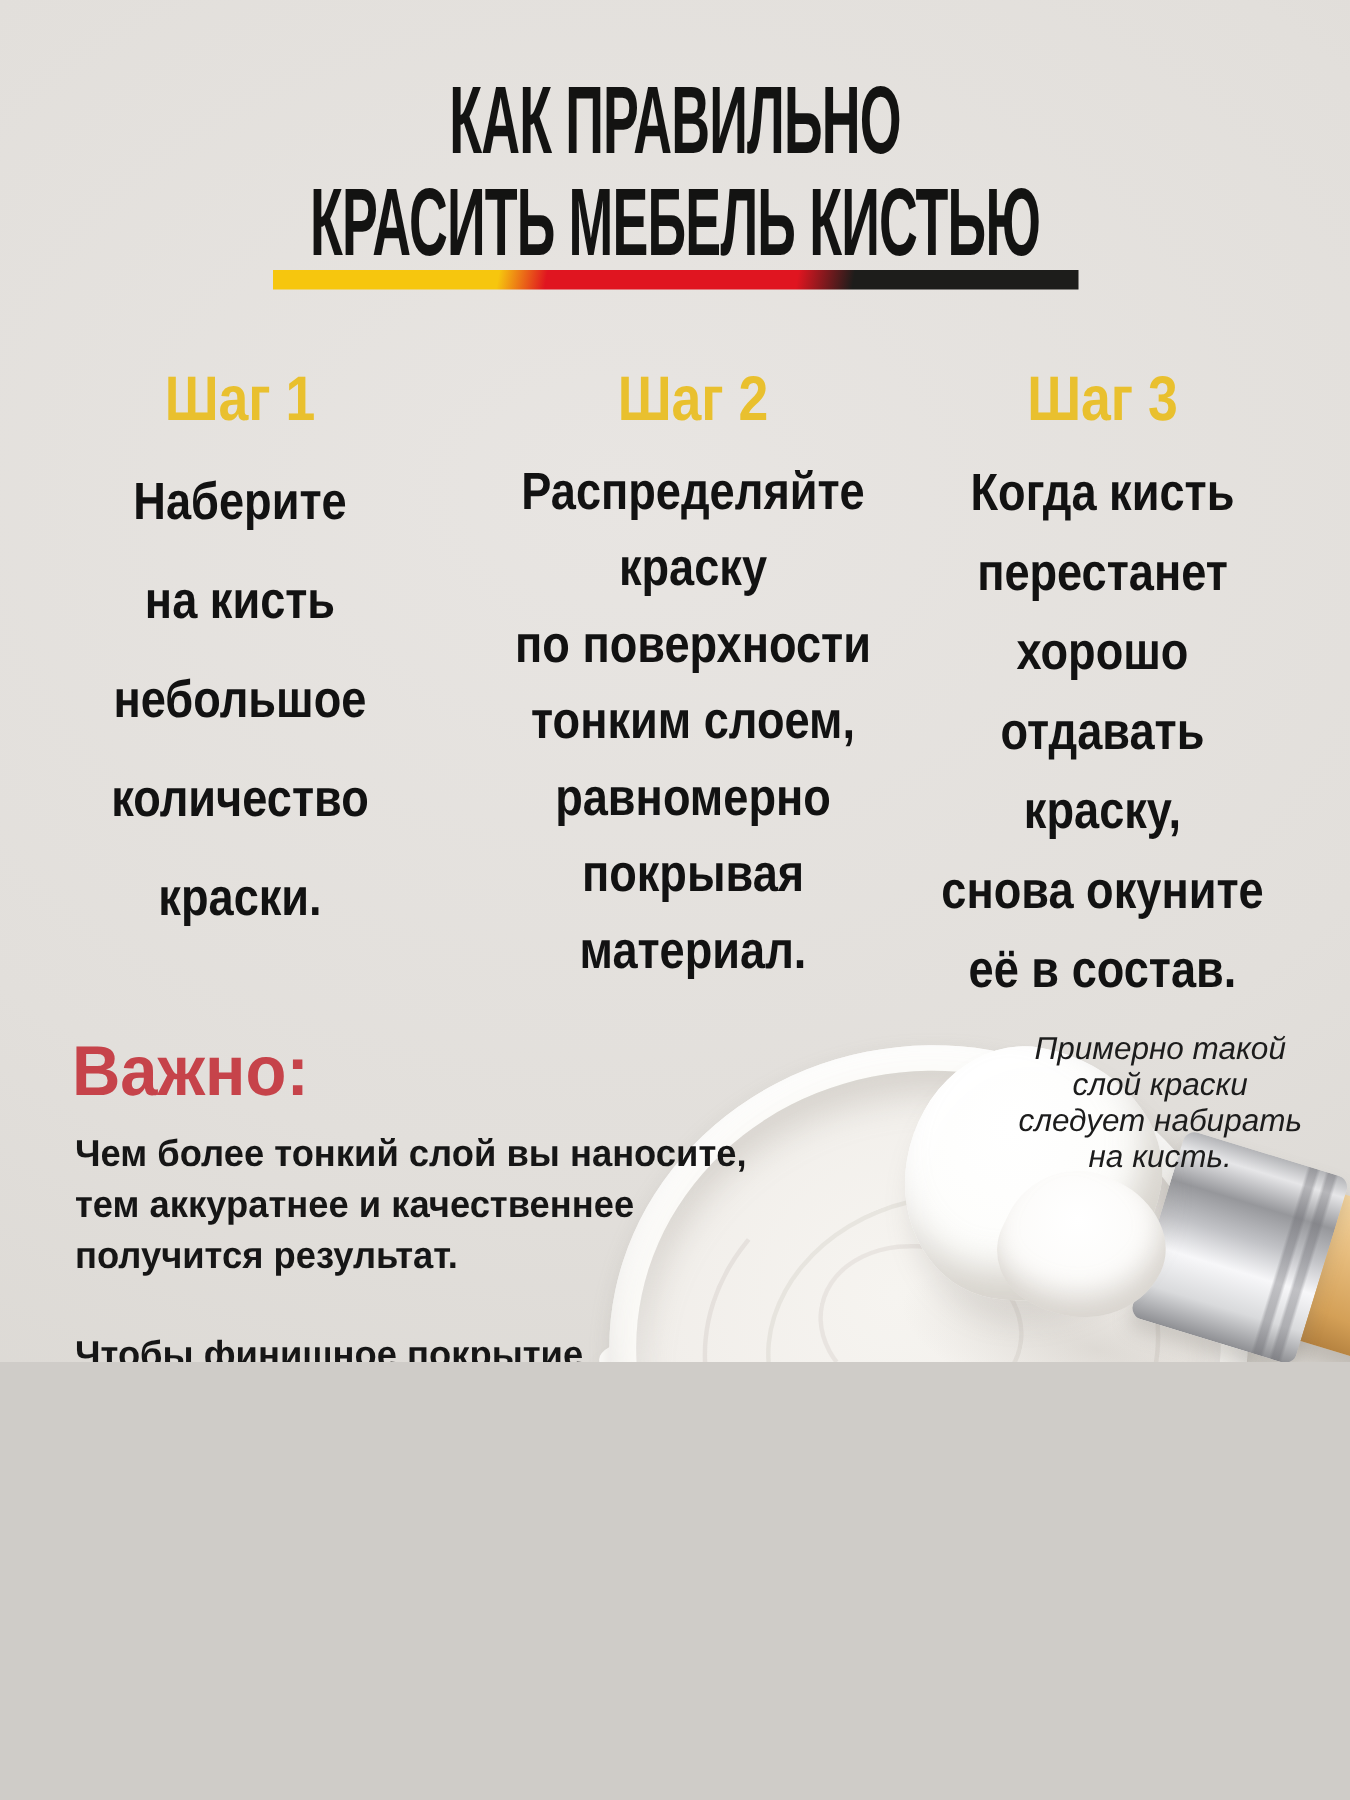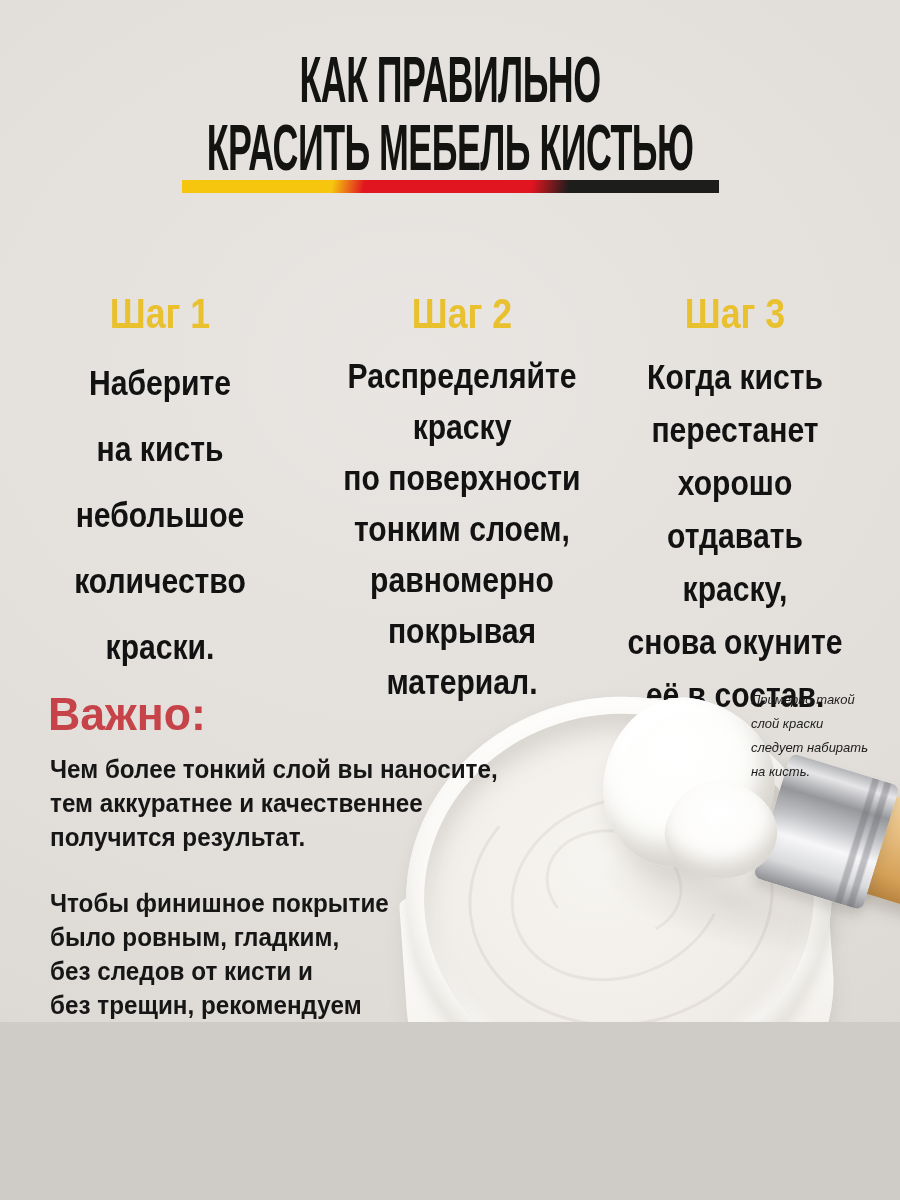--- a/index.html
+++ b/index.html
@@ -1,32 +1,32 @@
 <!DOCTYPE html>
 <html><head>
 <meta charset="utf-8">
 <style>
   html,body{margin:0;padding:0;background:#cfccc8;}
   .poster{
-    position:relative;width:900px;height:1022px;overflow:hidden;
+    position:relative;width:900px;height:908px;overflow:hidden;
     background:radial-gradient(ellipse 130% 95% at 46% 36%, #e8e5e2 0%, #e2dfdb 52%, #d8d5d0 100%);
     font-family:"Liberation Sans", sans-serif;color:#131312;
   }
   
   .title{
     position:absolute;top:46px;left:0;width:900px;text-align:center;
     font-weight:bold;font-size:64px;line-height:68px;letter-spacing:-1px;
     transform:scaleX(.56);transform-origin:center top;white-space:nowrap;
   }
   .title-bar{
     position:absolute;left:182px;top:180px;width:537px;height:13px;
     background:linear-gradient(100deg,#f6c60e 0%,#f6c60e 28%,#e01520 34%,#e01520 65%,#1d1d1b 72%,#1d1d1b 100%);
   }
   
-  .step{position:absolute;top:242px;text-align:center;margin-top:48px;}
+  .step{position:absolute;top:242px;text-align:center;}
   .step-1{left:30px;width:260px;}
   .step-2{left:312px;width:300px;}
   .step-3{left:595px;width:280px;}
   .step-label{
     font-size:42px;font-weight:bold;color:#e9c02e;margin-bottom:12px;
     transform:scaleX(.85);transform-origin:center top;
   }
   .step-text{
     font-size:35px;font-weight:bold;color:#121212;
     transform:scaleX(.86);transform-origin:center top;white-space:nowrap;
@@ -121,22 +121,22 @@
   }
   .paint-blob-2{
     position:absolute;left:668px;top:782px;width:108px;height:98px;z-index:8;
     background:radial-gradient(ellipse at 40% 35%,#ffffff 0%,#fbfaf8 60%,#ece9e4 100%);
     border-radius:50% 50% 62% 38% / 55% 45% 60% 40%;
     transform:rotate(26deg);
     box-shadow:inset -10px -12px 16px rgba(175,168,158,.4);
   }
   
   .brush-note{
-    position:absolute;right:32px;top:688px;text-align:left;z-index:9;
-    font-style:italic;font-size:13px;line-height:24px;color:#1c1c1c;
+    position:absolute;right:32px;top:688px;text-align:center;z-index:9;
+    font-style:italic;font-size:21px;line-height:24px;color:#1c1c1c;
   }
   .footnote{
     position:absolute;left:430px;right:16px;top:1154px;text-align:center;z-index:9;
     font-style:italic;font-size:17.5px;color:#222;
   }
 </style>
 </head>
 <body>
 
 <div class="poster">

